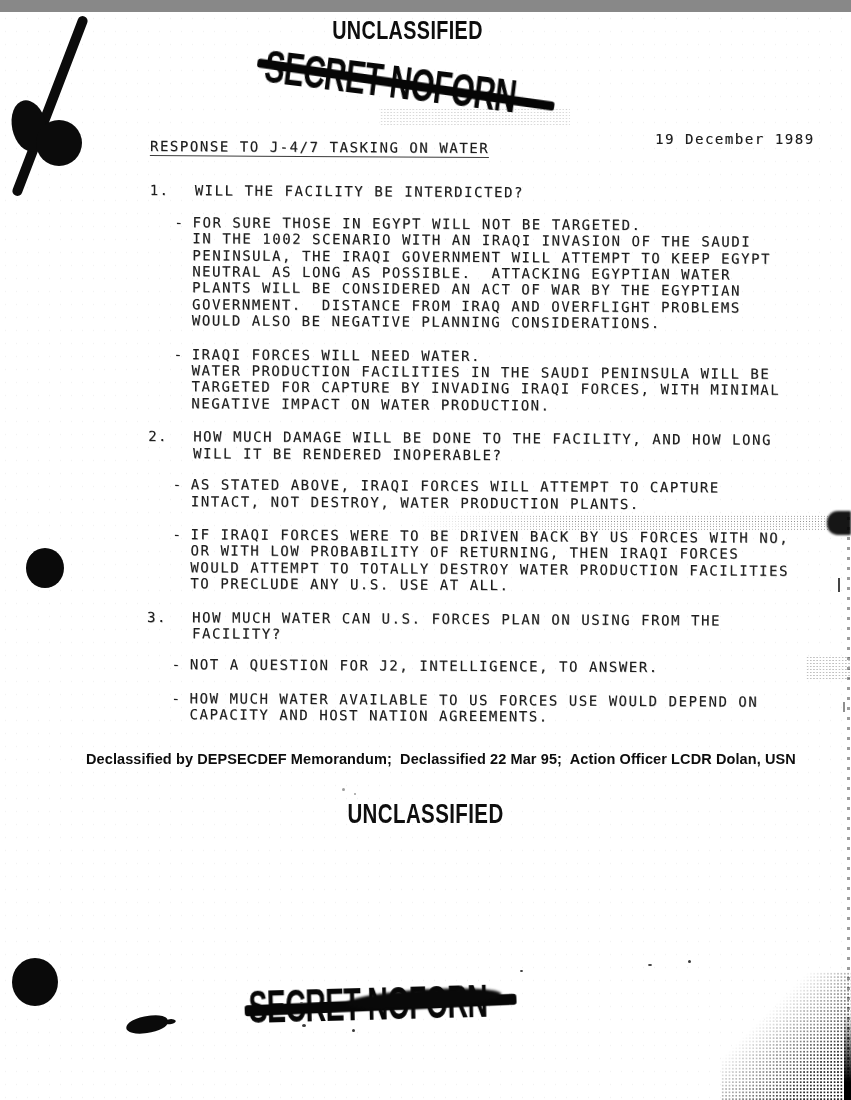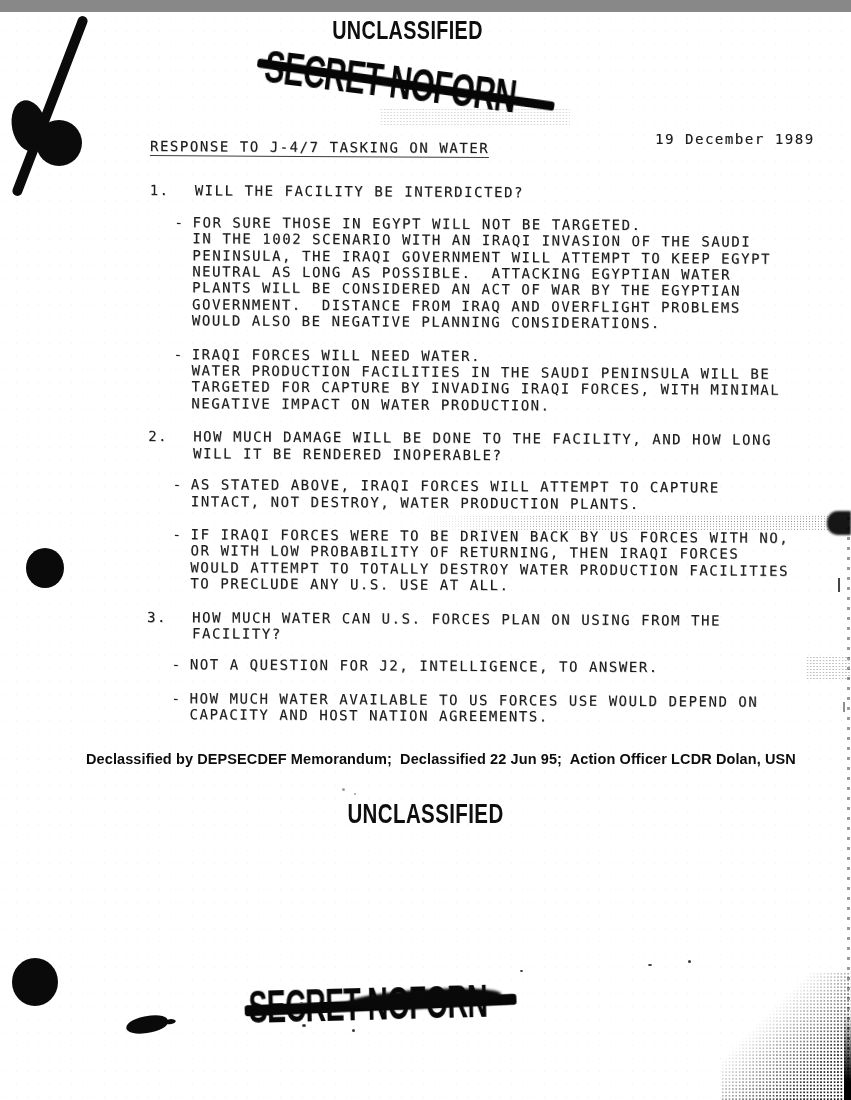--- a/index.html
+++ b/index.html
@@ -207,21 +207,21 @@
       <div class="bullet">
         <span class="typed dash">-</span>
         <div>
           <div class="typed">HOW MUCH WATER AVAILABLE TO US FORCES USE WOULD DEPEND ON</div>
           <div class="typed">CAPACITY AND HOST NATION AGREEMENTS.</div>
         </div>
       </div>
     </div>
   </div>
 
-  <div class="declass">Declassified by DEPSECDEF Memorandum;  Declassified 22 Jun 95;  Action Officer LCDR Dolan, USN</div>
+  <div class="declass">Declassified by DEPSECDEF Memorandum;  Declassified 22 Mar 95;  Action Officer LCDR Dolan, USN</div>
 
   <div class="class-banner class-bottom">UNCLASSIFIED</div>
 
   <div class="stamp stamp-bottom">
     <span class="stamp-text">SECRET NOFORN</span>
     <span class="strike strike-bottom"></span>
     <span class="stamp-blot"></span>
   </div>
 
   <div class="slash"></div>

